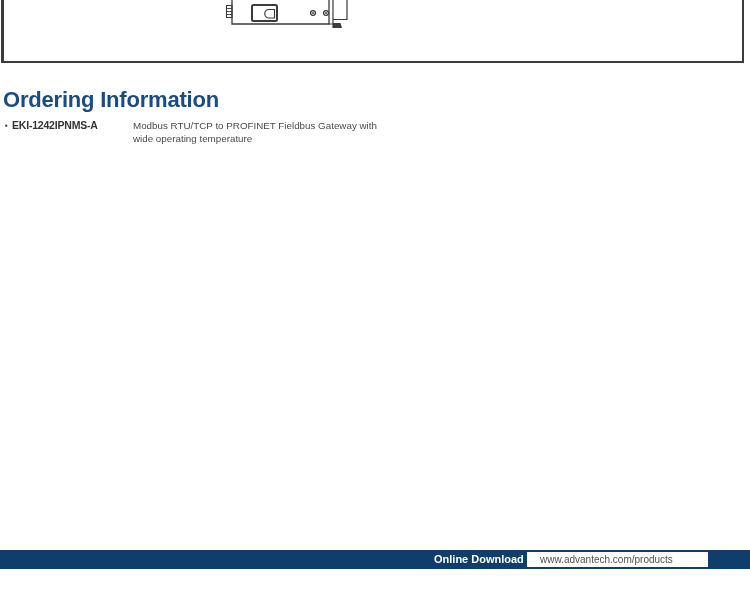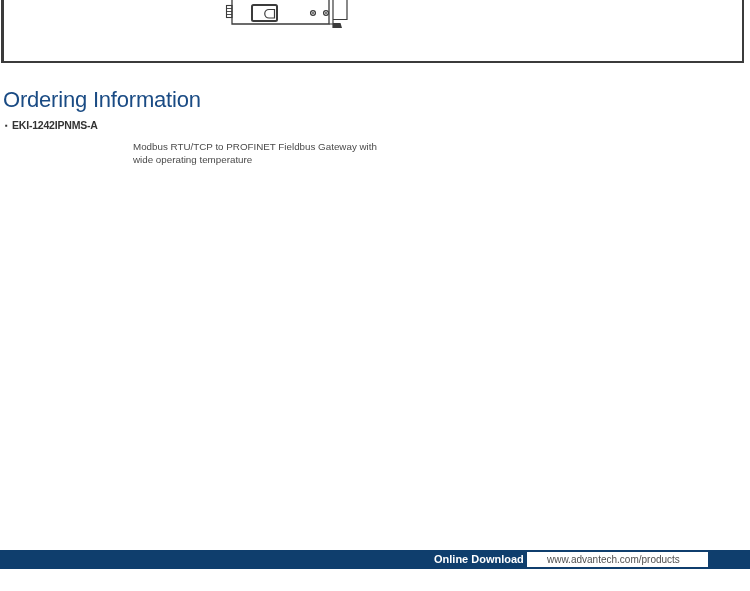--- a/index.html
+++ b/index.html
@@ -30,21 +30,21 @@
     width: 130px;
     height: 32px;
   }
 
   
   .section-title {
     position: absolute;
     left: 3px;
     top: 87px;
     font-size: 22px;
-    font-weight: normal;
+    font-weight: bold;
     letter-spacing: -0.2px;
     color: #1a4b84;
   }
 
   
   .order-bullet {
     position: absolute;
     left: 5px;
     top: 120px;
     font-size: 8px;
@@ -62,21 +62,20 @@
   }
   .order-desc {
     position: absolute;
     left: 133px;
     top: 119px;
     width: 250px;
     font-size: 9.8px;
     line-height: 13px;
     color: #4a4a4a;
     white-space: pre-line;
-    margin-top: 21px;
   }
 
   
   .footer-bar {
     position: absolute;
     left: 0;
     top: 550px;
     width: 750px;
     height: 19px;
     background: #0f3e6d;
@@ -95,21 +94,21 @@
   .footer-url-box {
     position: absolute;
     left: 527px;
     top: 2px;
     width: 181px;
     height: 15px;
     background: #ffffff;
   }
   .footer-url-text {
     display: block;
-    padding-left: 20px;
+    padding-left: 13px;
     font-size: 10px;
     line-height: 15px;
     color: #4f4f4f;
     white-space: nowrap;
   }
 </style>
 </head>
 <body>
 
 <div class="figure-box"></div>

